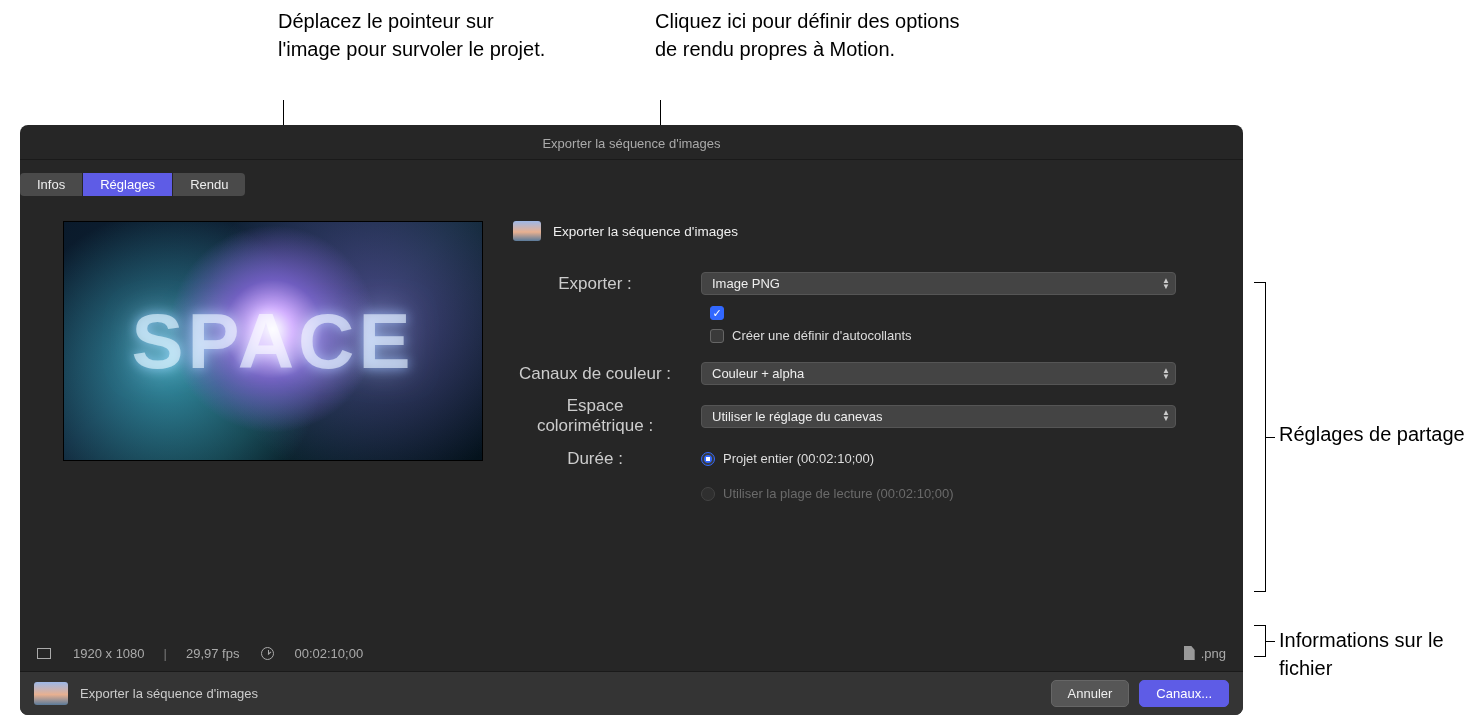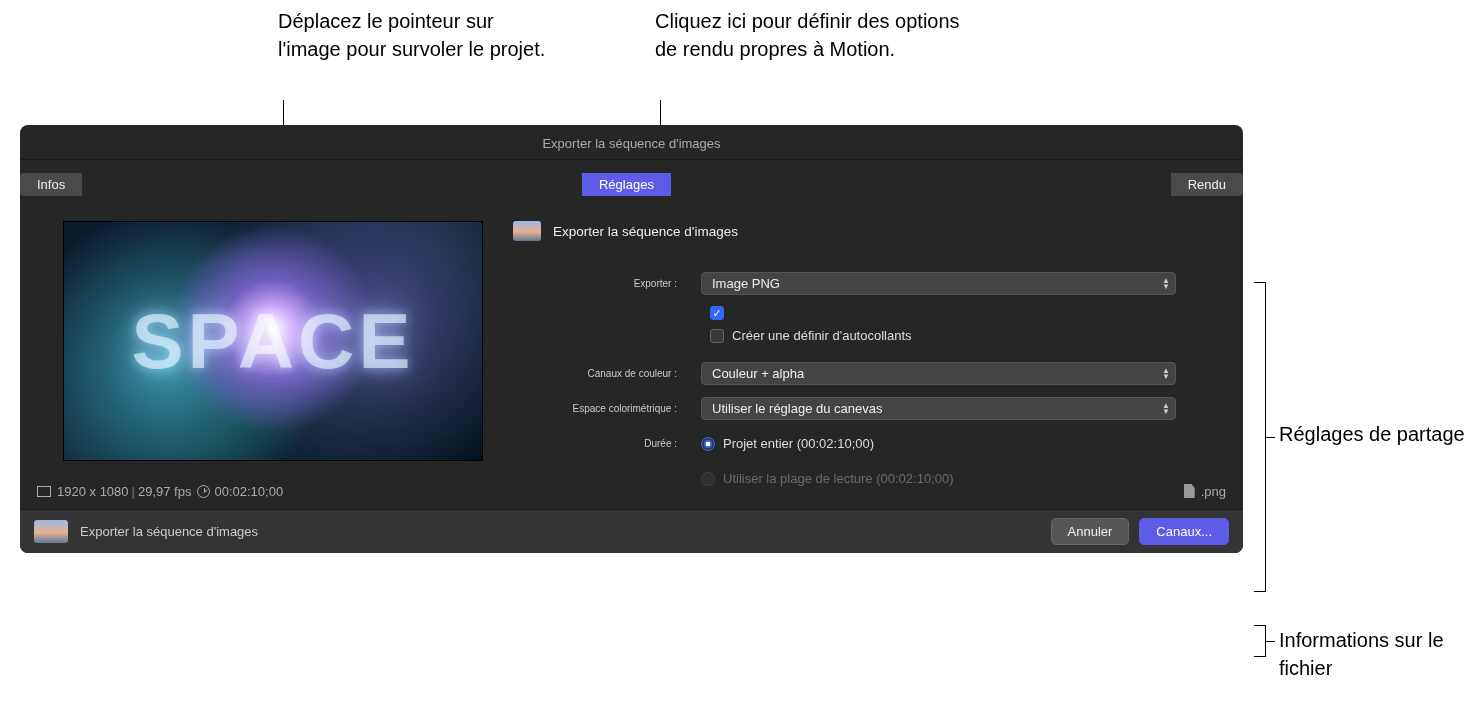--- a/index.html
+++ b/index.html
@@ -31,38 +31,38 @@
     position: absolute;
     background: #000;
     height: 1px;
   }
 
   .dialog {
     position: absolute;
     left: 20px;
     top: 125px;
     width: 1223px;
-    height: 428px;
+    height: 590px;
     background: #262626;
     border-radius: 8px;
     color: #ddd;
     overflow: hidden;
   }
   .dialog-title {
     text-align: center;
     padding: 11px 0 8px;
     color: #aaa;
     font-size: 13px;
     border-bottom: 1px solid #1a1a1a;
   }
   .tabs {
     display: flex;
-    justify-content: space-between;
+    justify-content: flex-start;
     padding: 13px 0 10px;
-    gap: 18px;
+    gap: 1px;
   }
   .tab {
     padding: 4px 17px;
     background: #4a4a4a;
     color: #eee;
     font-size: 13px;
     cursor: pointer;
   }
   .tab:first-child { border-radius: 4px 0 0 4px; }
   .tab:last-child  { border-radius: 0 4px 4px 0; }
@@ -114,24 +114,24 @@
   .settings-header span { color: #eee; font-size: 13.5px; }
 
   .row {
     display: flex;
     align-items: center;
     margin-bottom: 10px;
     min-height: 25px;
   }
   .row-label {
     width: 188px;
-    text-align: right;
+    text-align: center;
     color: #ccc;
     padding-right: 24px;
-    font-size: 10px;
+    font-size: 17px;
   }
   .select {
     flex: 1;
     max-width: 475px;
     background: #444;
     border: 1px solid #555;
     border-radius: 4px;
     color: #eee;
     padding: 3px 22px 3px 10px;
     font-size: 13px;
@@ -179,21 +179,21 @@
   }
   .radio-row { margin-left: 0; display:flex; align-items:center; gap:8px; flex:1; }
   .disabled { color: #6a6a6a; text-align: center; }
 
   .footer-info {
     position: absolute;
     left: 17px; right: 17px; bottom: 54px;
     display: flex; align-items: center; justify-content: space-between;
     color: #aaa; font-size: 13px;
   }
-  .info-left { display: flex; gap: 0; align-items: center;}
+  .info-left { display: flex; gap: 16px; align-items: center;}
   .pipe { color: #777; margin: 0 3px;}
   .file-ext { display:flex; gap:6px;}
   .file-icon {
     width: 11px; height: 14px;
     background: #999;
     clip-path: polygon(0 0, 70% 0, 100% 28%, 100% 100%, 0 100%);
   }
 
   .footer-bar {
     position: absolute;

